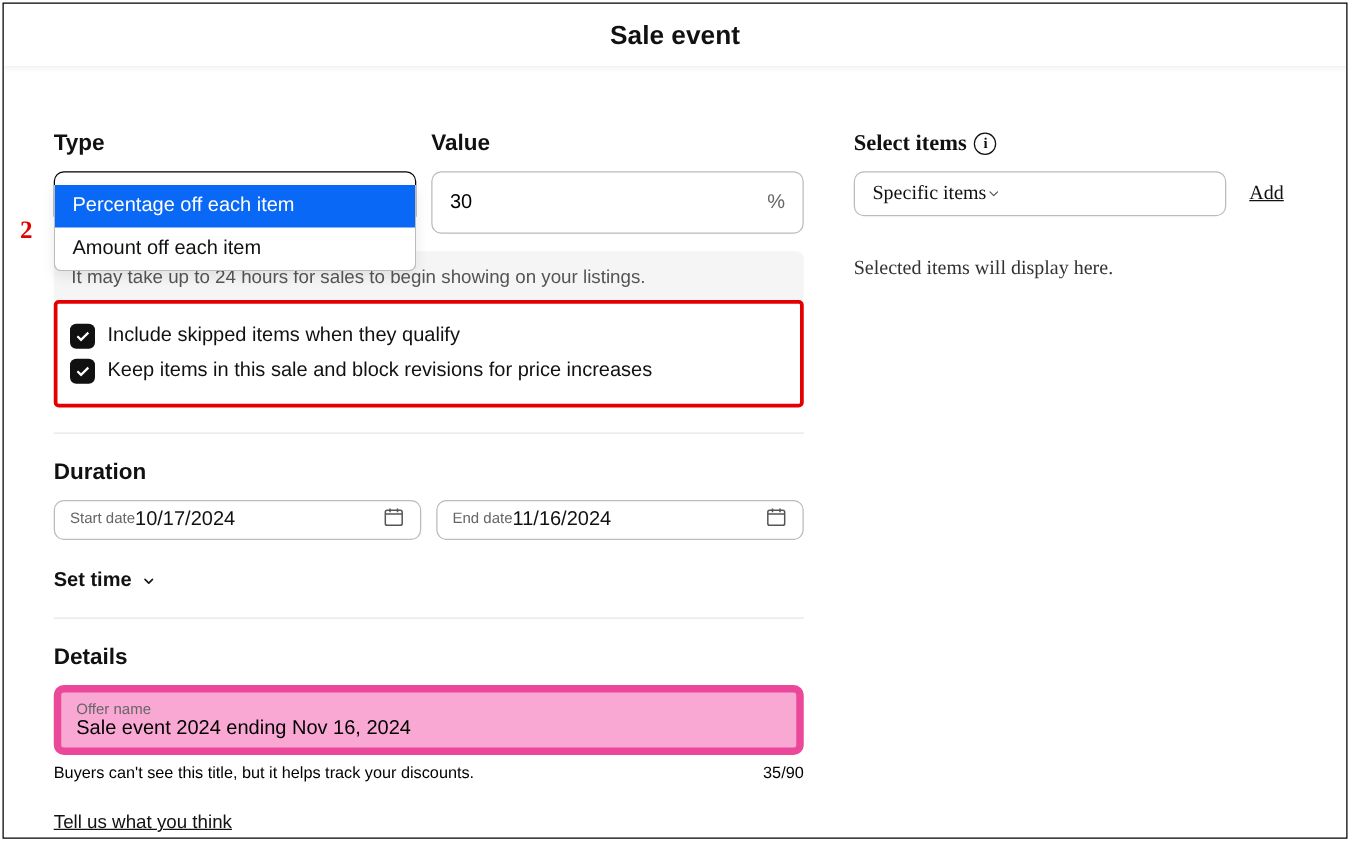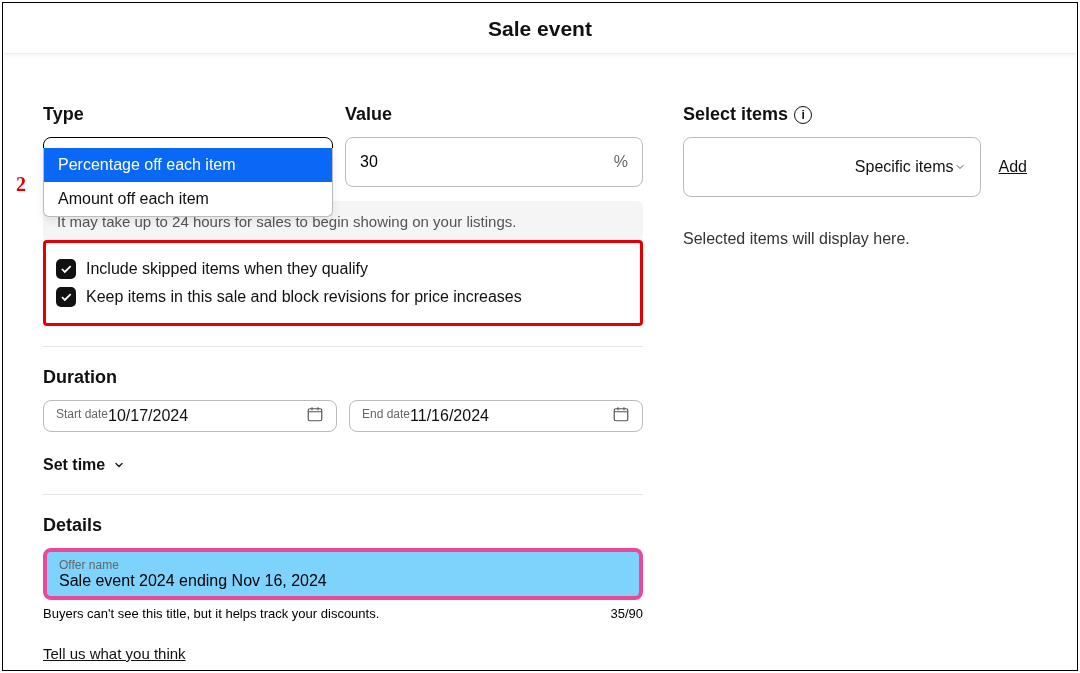--- a/index.html
+++ b/index.html
@@ -1,21 +1,21 @@
 <!DOCTYPE html>
 <html><head>
 <meta charset="utf-8">
 <style>
   * { box-sizing: border-box; margin: 0; padding: 0; }
   html, body { width: 1080px; height: 673px; font-family: "Helvetica Neue", Arial, sans-serif; color: #111; }
   .frame { width: 1076px; height: 669px; margin: 2px; border: 1.5px solid #000; overflow: hidden; position: relative; background: #fff; }
   .title-bar { text-align: center; padding: 14px 0 12px; font-size: 21px; font-weight: 700; border-bottom: 1px solid #eee; box-shadow: 0 2px 4px rgba(0,0,0,0.04); }
   .content { display: flex; padding: 50px 40px 20px 40px; gap: 40px; }
   .left-col { flex: 0 0 600px; }
-  .right-col { flex: 1; padding-right: 10px; }
+  .right-col { flex: 1; padding-right: 10px; font-family: Liberation Serif, serif; }
 
   .section-label { font-size: 18px; font-weight: 700; margin-bottom: 12px; }
   .row-type-value { display: flex; gap: 12px; align-items: flex-start; position: relative; }
   .type-block { flex: 0 0 290px; position: relative; }
   .value-block { flex: 1; }
 
   .select-shell {
     height: 44px; border: 1.5px solid #000; border-radius: 8px;
     display: flex; align-items: center; justify-content: space-between;
     padding: 0 14px; font-size: 16px; cursor: pointer; background: #fff;
@@ -72,39 +72,39 @@
   }
   .date-field .mini-label { font-size: 12px; color: #666; }
   .date-field .date-val { font-size: 16px; }
   .cal-icon { position: absolute; right: 12px; top: 50%; transform: translateY(-50%); }
   .cal-icon svg { width: 18px; height: 18px; stroke: #555; fill: none; stroke-width: 1.6; }
 
   .set-time-row { display: flex; align-items: center; gap: 8px; font-size: 16px; font-weight: 700; margin-top: 24px; cursor: pointer; }
   .set-time-row .chevron svg { width: 14px; height: 14px; }
 
   .offer-field {
-    border: 4px solid #ec4899; border-radius: 8px; padding: 6px 12px; background: #7dd3fc;
+    border: 6px solid #ec4899; border-radius: 8px; padding: 6px 12px; background: #f9a8d4;
   }
   .offer-field .mini-label { font-size: 12px; color: #666; }
   .offer-input { border: none; outline: none; font-size: 16px; width: 100%; background: transparent; }
   .helper-row { display: flex; justify-content: space-between; margin-top: 6px; font-size: 13px; color: #000000; }
 
   .feedback-link { margin-top: 24px; font-size: 15px; text-decoration: underline; cursor: pointer; display: inline-block; }
 
   .si-head { display: flex; align-items: center; justify-content: space-between; }
   .si-label-wrap { display: flex; align-items: center; gap: 6px; font-size: 18px; font-weight: 700; }
   .info-icon {
     width: 18px; height: 18px; border: 1.5px solid #111; border-radius: 50%;
     display: inline-flex; align-items: center; justify-content: center;
     font-size: 12px; font-weight: 700; cursor: pointer;
   }
   .si-select-row { display: flex; align-items: center; gap: 18px; margin-top: 12px; }
   .si-select {
-    flex: 1; height: 60px; border: 1px solid #bbb; border-radius: 8px;
-    display: flex; align-items: center; justify-content: flex-end;
+    flex: 1; height: 36px; border: 1px solid #bbb; border-radius: 8px;
+    display: flex; align-items: center; justify-content: flex-start;
     padding: 0 14px; font-size: 16px; background: #fff; cursor: pointer;
   }
   .add-link { font-size: 16px; text-decoration: underline; cursor: pointer; }
   .si-placeholder { margin-top: 33px; font-size: 16px; color: #333; }
 
   .annot {
     position: absolute; left: 13px; top: 170px; color: #e40000;
     font-size: 20px; font-weight: 600; font-family: Georgia, serif;
   }
 </style>

